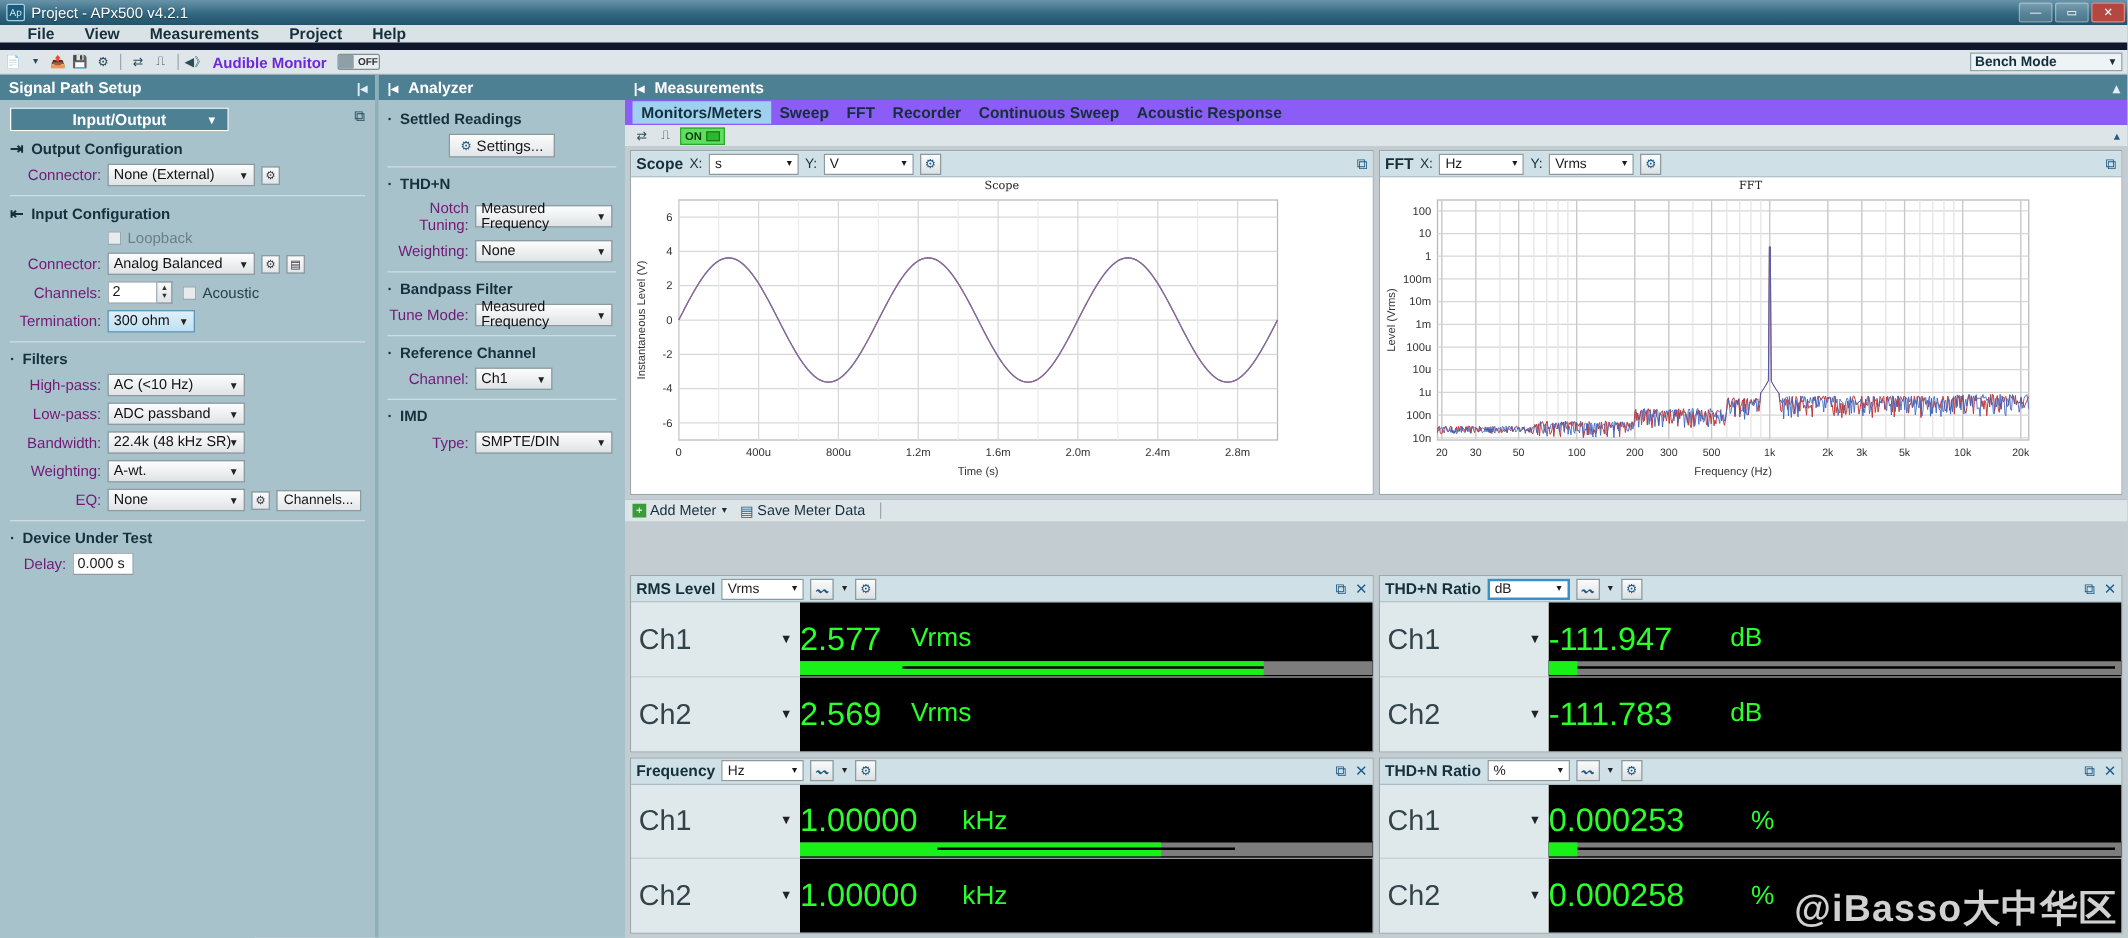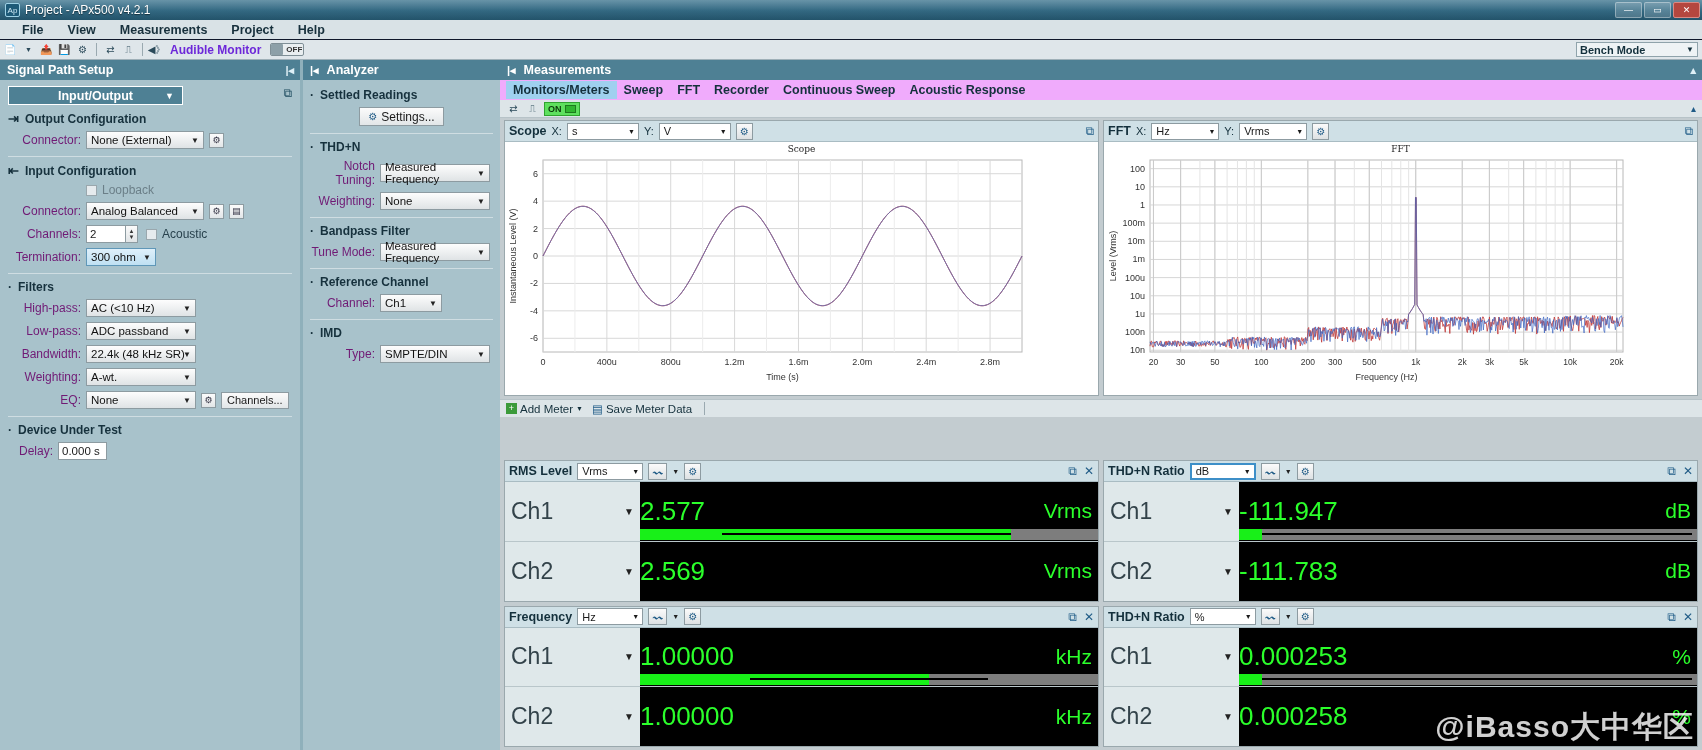--- a/index.html
+++ b/index.html
@@ -16,21 +16,21 @@
     font-size:8px;line-height:13px;text-align:center;border-radius:2px;margin:0 5px 0 3px; position:relative; z-index:2;}
   .title-text { color:#fff; font-size:12px; text-shadow:0 1px 1px rgba(0,0,0,.5); position:relative; z-index:2;}
   .win-btns { margin-left:auto; display:flex; gap:2px; position:relative; z-index:2;}
   .win-btns div { width:27px;height:16px;background:rgba(255,255,255,.18);
     border:1px solid rgba(255,255,255,.35); color:#fff; font-size:9px;
     text-align:center; line-height:14px; border-radius:2px;}
   .win-btns div.cls { background:#b4473f; border-color:#d98a84;}
 
   
   .menubar { height:20px; background:#d9e2e6; display:flex; align-items:center;
-    padding-left:10px; gap:0px; border-bottom:1px solid #0f172a;}
+    padding-left:10px; gap:0px; border-bottom:6px solid #0f172a;}
   .menubar span { font-size:12.5px; font-weight:bold; color:#17303c; padding:2px 12px; }
 
   
   .toolbar { height:20px; background:#dfe6ea; display:flex; align-items:center;
     padding-left:3px; gap:3px; border-bottom:1px solid #9fb0b8; }
   .tbtn { width:15px;height:15px; display:flex;align-items:center;justify-content:center;
     font-size:10px; color:#2b4a5a; }
   .tbar-sep { width:1px;height:13px;background:#9aa9b0;margin:0 3px;}
   .am-label { font-size:12px; font-weight:bold; color:#6d28d9; margin-left:3px;}
   .toggle-off { width:34px;height:13px;border:1px solid #7f8f96;background:#e9eef0;
@@ -80,21 +80,21 @@
   .divider { height:1px; background:#cfdde2; margin:7px 2px 6px 2px;}
 
   
   .col-an { width:200px; background:#a8c2cb; display:flex; flex-direction:column;
      border-left:3px solid #8fb0bb;}
   .an-body { flex:1; padding:4px 5px 0 5px; background:#a8c2cb;}
   .an-row .lbl{width:72px;}
 
   
   .col-meas { flex:1; background:#c3ccd0; display:flex; flex-direction:column; min-width:0;}
-  .tabrow { height:20px; background:#f0abfc; display:flex; align-items:center; padding-left:6px; }
+  .tabrow { height:20px; background:#8b5cf6; display:flex; align-items:center; padding-left:6px; }
   .tab { font-size:12.5px; font-weight:bold; color:#14303c; padding:2px 7px; }
   .tab.active { background:#9fd0ef; }
   .minitool { height:18px; background:#dde5e8; display:flex; align-items:center; gap:4px;
     padding-left:6px; border-bottom:1px solid #b7c3c8;}
   .on-pill { background:#5ee05e; border:1px solid #2fa42f; font-size:9px; font-weight:bold;
     color:#0b3a0b; padding:1px 3px; display:flex; align-items:center; gap:3px;}
   .on-pill .scr{width:11px;height:8px;background:#2fb62f;border:1px solid #1d7a1d;}
 
   
   .charts { display:flex; gap:4px; padding:2px 4px 0 4px; height:278px; }
@@ -132,21 +132,21 @@
     font-size:11px;padding-left:4px;display:flex;align-items:center;}
   .unitsel.focus{border:2px solid #3d8fc8;}
   .unitsel .car{position:absolute;right:3px;font-size:7px;}
   .mrows{flex:1;display:flex;flex-direction:column;min-height:0;}
   .mrow{flex:1;display:flex;min-height:0;border-bottom:1px solid #b9c6ca;}
   .mrow:last-child{border-bottom:0;}
   .chname{width:135px;background:#dfe8ea;display:flex;align-items:center;
     padding:0 6px;font-size:23px;color:#33434a;font-family:"Liberation Sans",sans-serif;}
   .chname .car{margin-left:auto;font-size:10px;color:#222;}
   .readout{flex:1;background:#000;position:relative;display:flex;align-items:center;
-    justify-content:space-between;padding-right:6px;min-width:0;}
+    justify-content:flex-start;padding-right:6px;min-width:0;}
   .readout .val{color:#2bff2b;font-size:26px;font-family:"Liberation Sans",sans-serif;}
   .readout .unit{color:#2bff2b;font-size:21px;width:72px;text-align:right;}
   .bars{position:absolute;left:0;right:0;bottom:0;height:13px;background:#000;}
   .bartrack{position:absolute;left:0;top:1px;height:11px;background:#7d7d7d;width:100%;}
   .barfill{position:absolute;left:0;top:1px;height:11px;background:#18f018;}
   .barline{position:absolute;height:2px;background:#000;top:5px;}
 
   .watermark{position:absolute;right:8px;bottom:2px;color:rgba(255,255,255,.82);
     font-size:30px;font-weight:bold;letter-spacing:1px;white-space:nowrap;pointer-events:none;}
   .wm-wrap{position:absolute;left:0;right:0;bottom:0;height:90px;pointer-events:none;overflow:hidden;}

